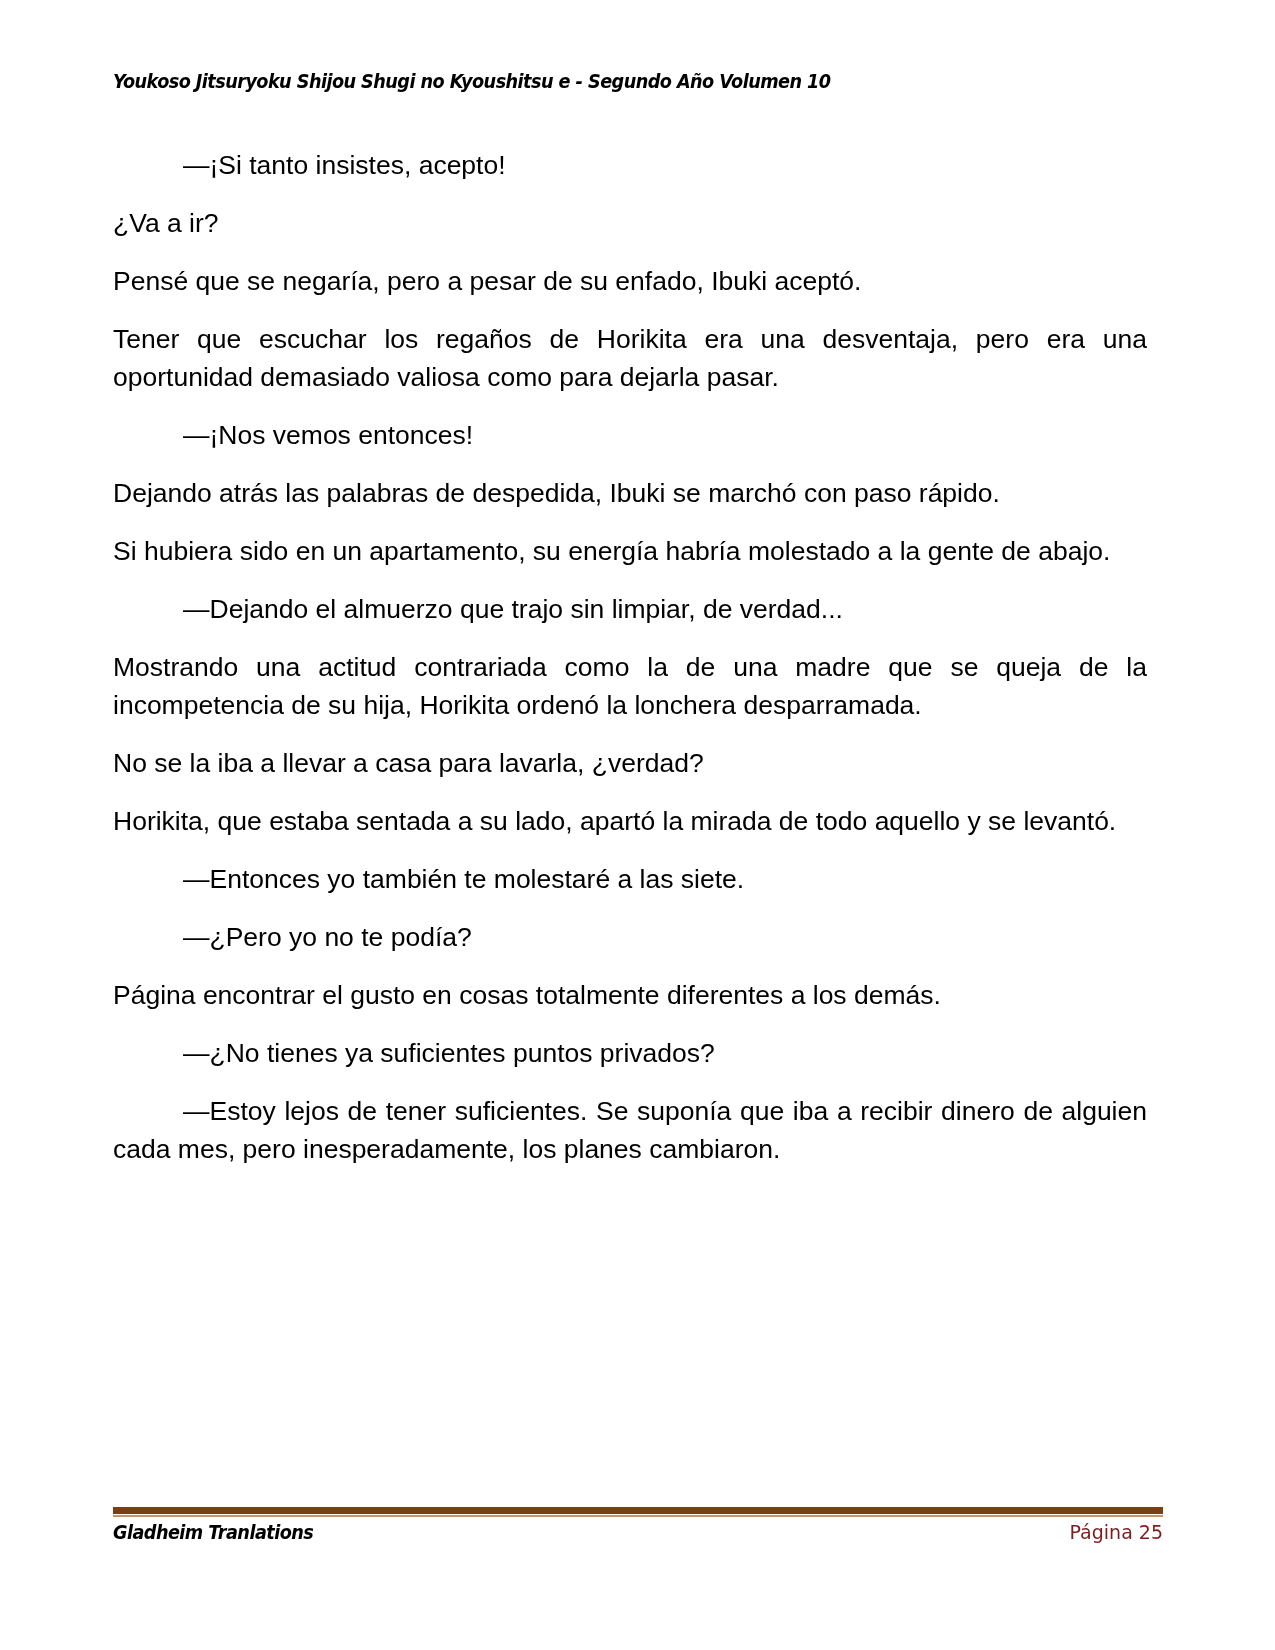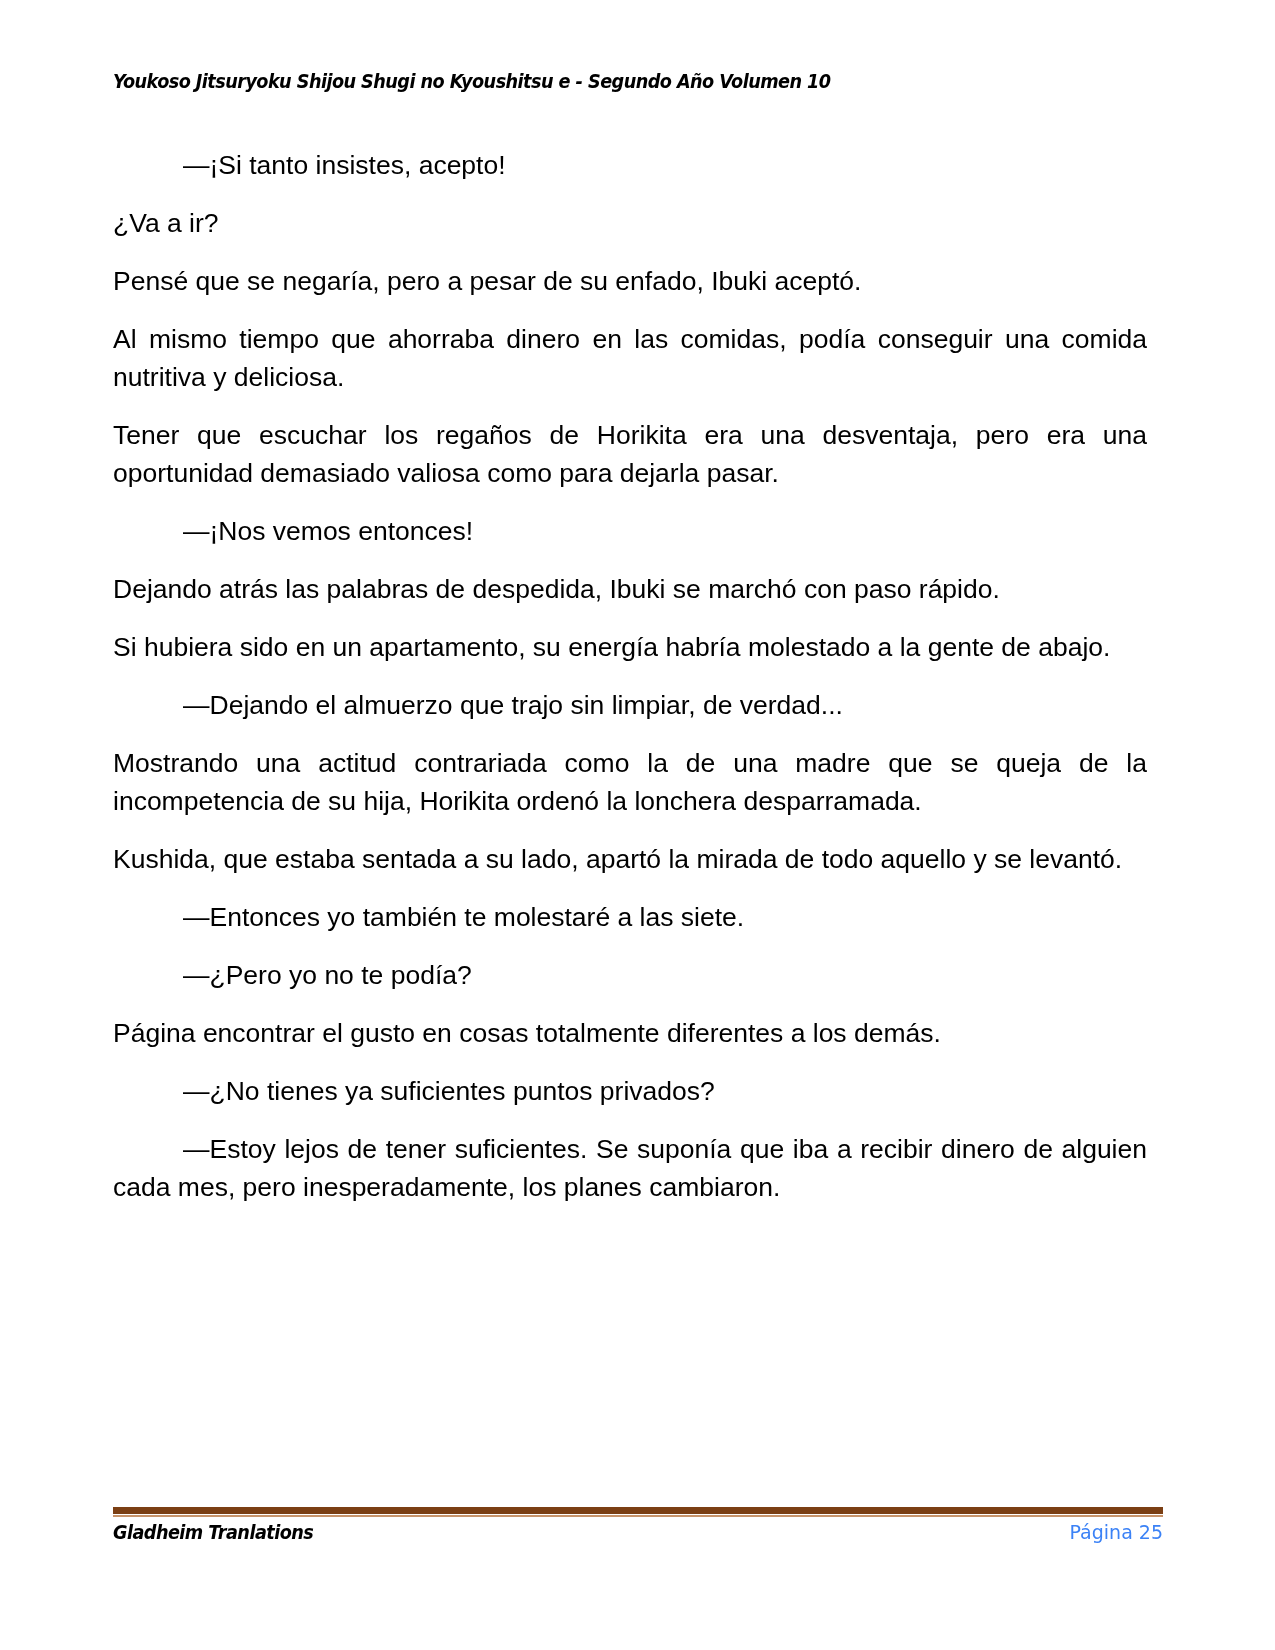--- a/index.html
+++ b/index.html
@@ -72,41 +72,41 @@
     transform: scaleX(0.93);
     transform-origin: left top;
     white-space: nowrap;
   }
   .footer-right {
     position: absolute;
     right: 112px;
     top: 1521px;
     font-family: "DejaVu Sans", sans-serif;
     font-size: 19px;
-    color: #3b82f6;
+    color: #7f1d1d;
     white-space: nowrap;
   }
 </style>
 </head>
 <body>
 
 <div class="page-header">Youkoso Jitsuryoku Shijou Shugi no Kyoushitsu e - Segundo Año Volumen 10</div>
 
 <div class="body-text">
   <p class="para dialogue">—¡Si tanto insistes, acepto!</p>
   <p class="para">¿Va a ir?</p>
   <p class="para">Pensé que se negaría, pero a pesar de su enfado, Ibuki aceptó.</p>
-  <p class="para">Al mismo tiempo que ahorraba dinero en las comidas, podía conseguir una comida nutritiva y deliciosa.</p>
   <p class="para">Tener que escuchar los regaños de Horikita era una desventaja, pero era una oportunidad demasiado valiosa como para dejarla pasar.</p>
   <p class="para dialogue">—¡Nos vemos entonces!</p>
   <p class="para">Dejando atrás las palabras de despedida, Ibuki se marchó con paso rápido.</p>
   <p class="para">Si hubiera sido en un apartamento, su energía habría molestado a la gente de abajo.</p>
   <p class="para dialogue">—Dejando el almuerzo que trajo sin limpiar, de verdad...</p>
   <p class="para">Mostrando una actitud contrariada como la de una madre que se queja de la incompetencia de su hija, Horikita ordenó la lonchera desparramada.</p>
-  <p class="para">Kushida, que estaba sentada a su lado, apartó la mirada de todo aquello y se levantó.</p>
+  <p class="para">No se la iba a llevar a casa para lavarla, ¿verdad?</p>
+  <p class="para">Horikita, que estaba sentada a su lado, apartó la mirada de todo aquello y se levantó.</p>
   <p class="para dialogue">—Entonces yo también te molestaré a las siete.</p>
   <p class="para dialogue">—¿Pero yo no te podía?</p>
   <p class="para">Página encontrar el gusto en cosas totalmente diferentes a los demás.</p>
   <p class="para dialogue">—¿No tienes ya suficientes puntos privados?</p>
   <p class="para dialogue">—Estoy lejos de tener suficientes. Se suponía que iba a recibir dinero de alguien cada mes, pero inesperadamente, los planes cambiaron.</p>
 </div>
 
 <div class="footer-rule"></div>
 <div class="footer-rule-thin"></div>
 <div class="footer-left">Gladheim Tranlations</div>

